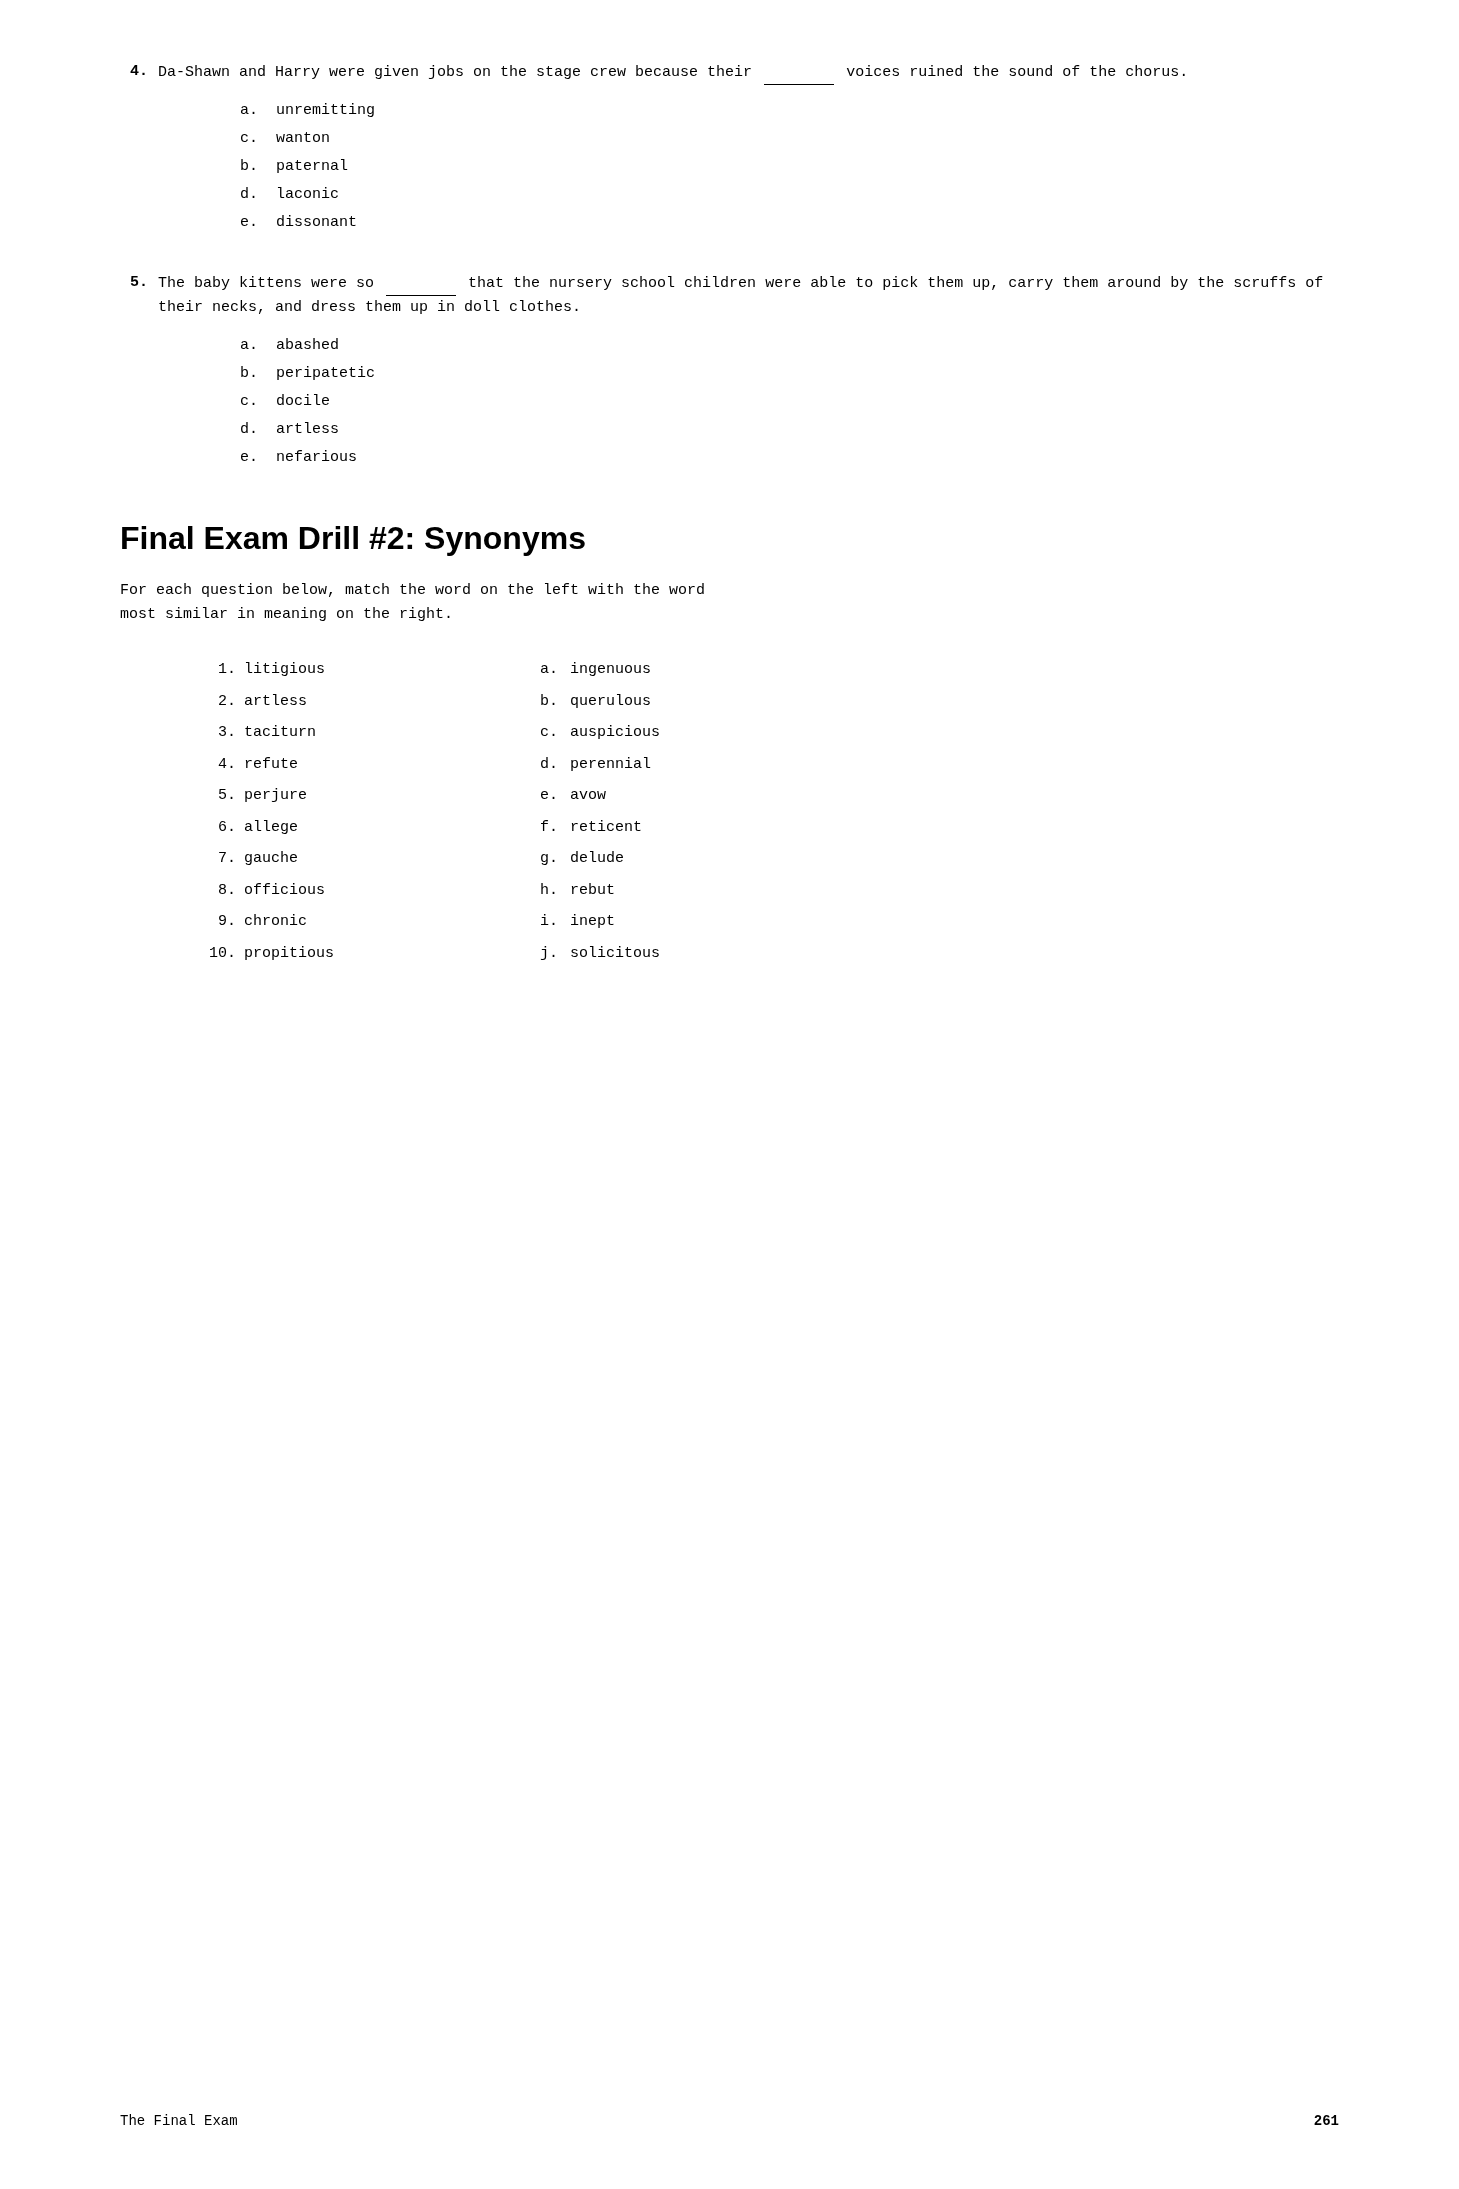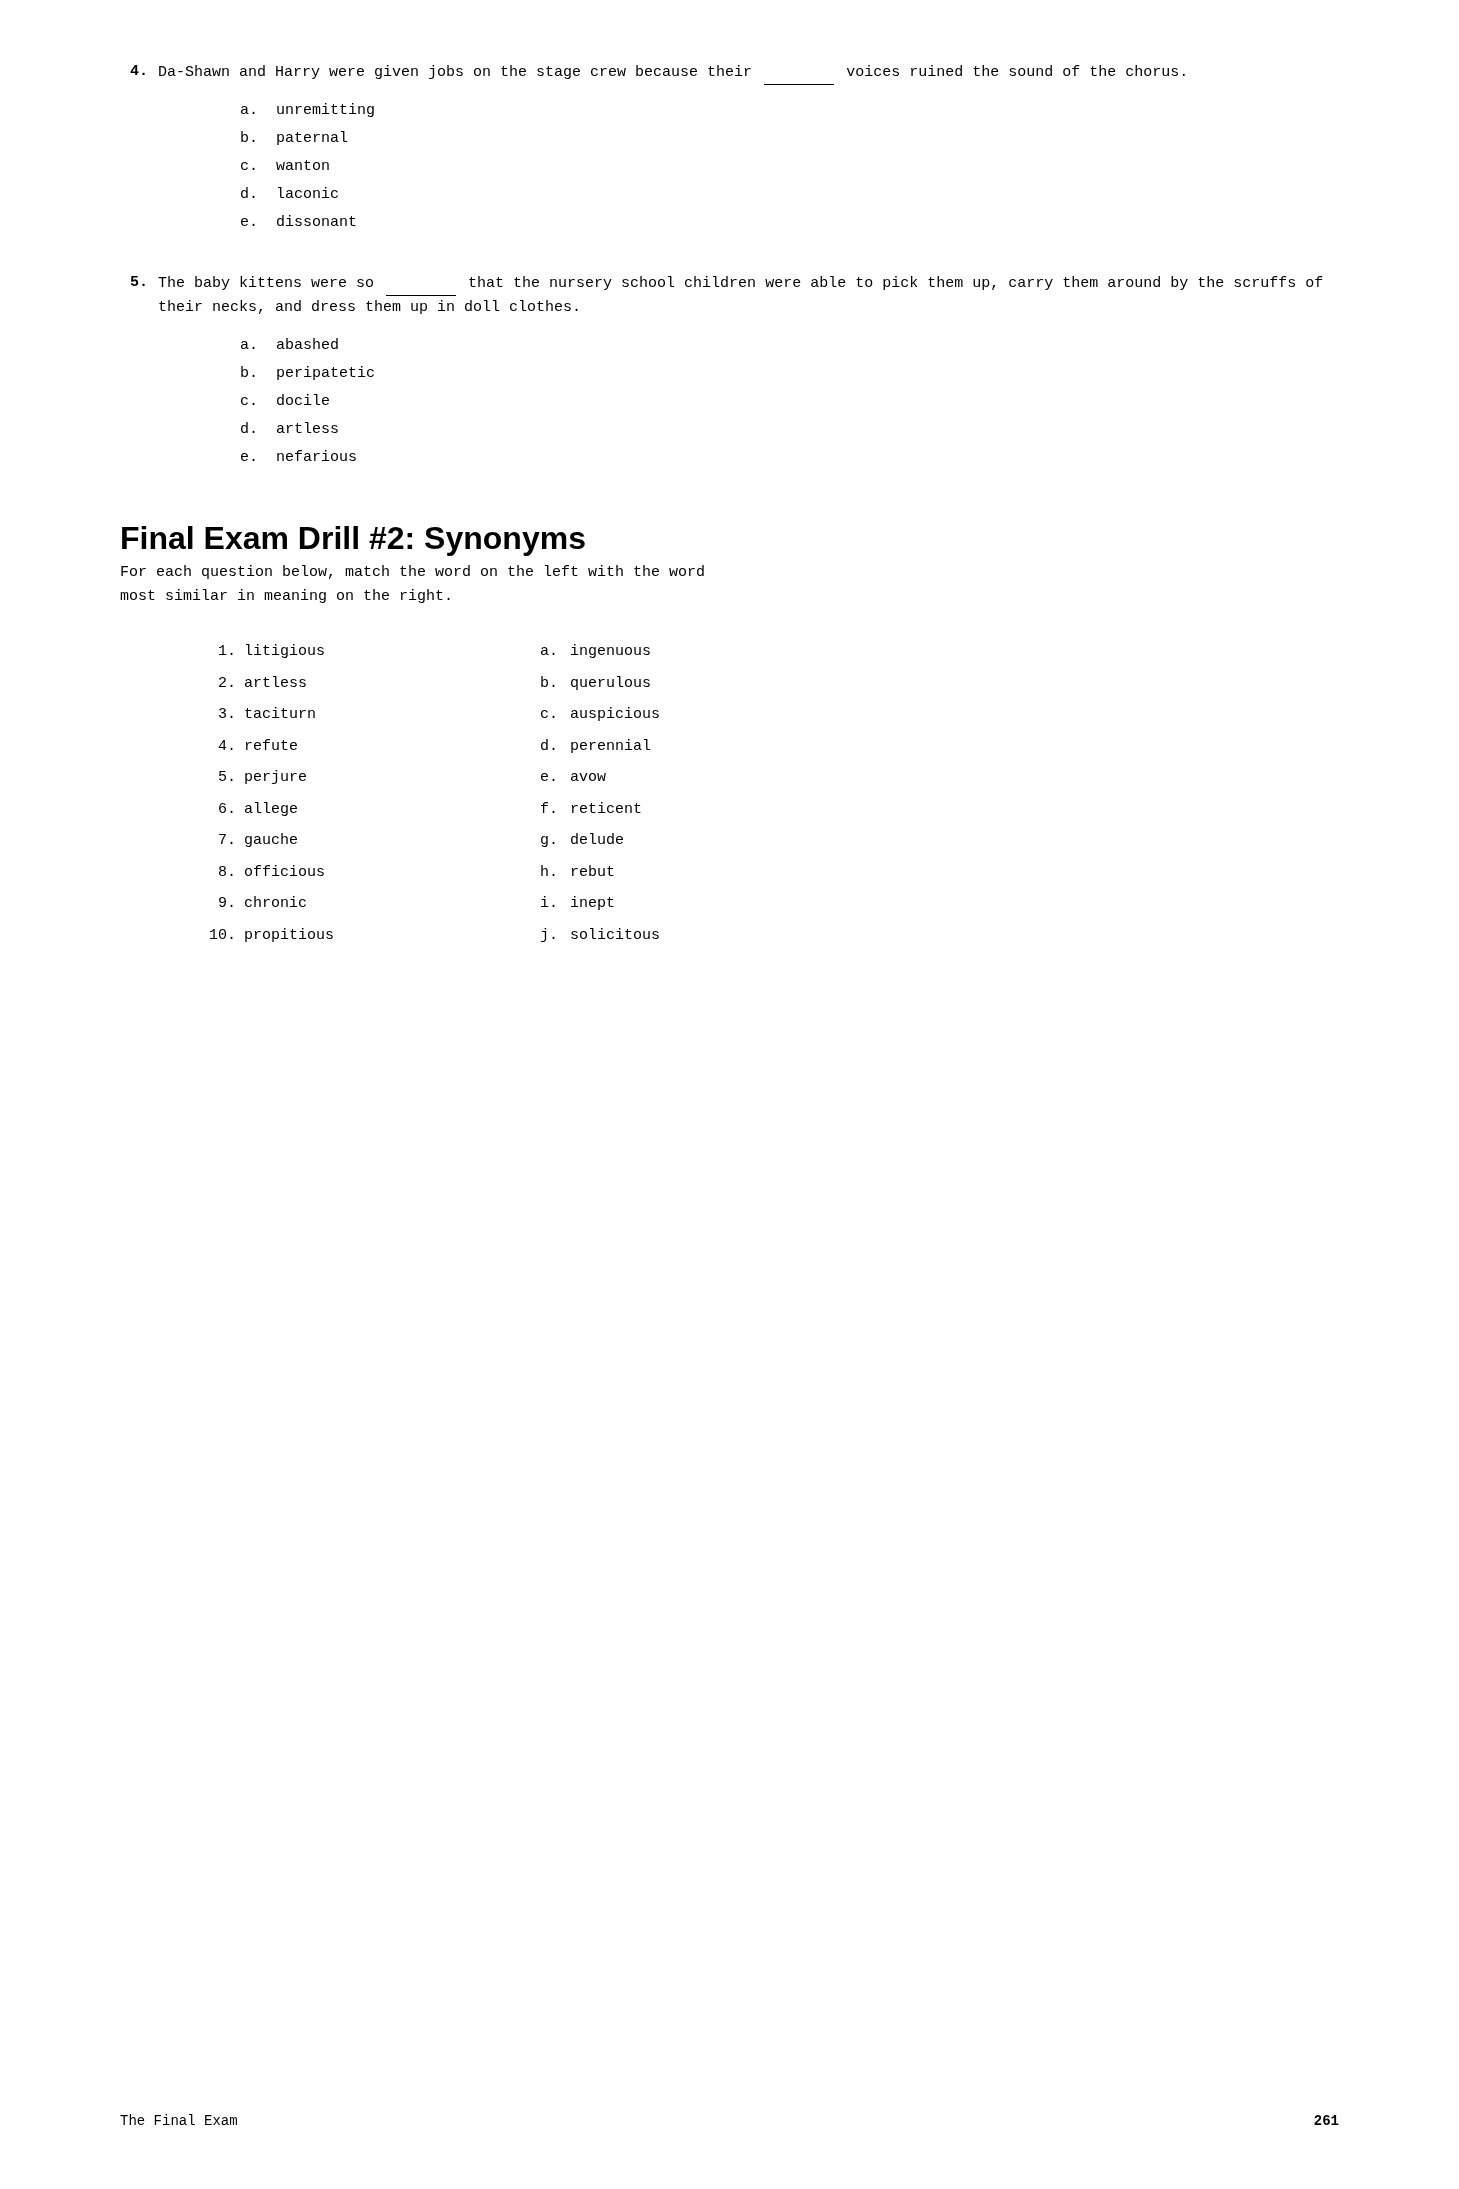--- a/index.html
+++ b/index.html
@@ -61,21 +61,21 @@
     .options-list li {
       margin-bottom: 4px;
       line-height: 1.6;
     }
 
     .section-title {
       font-family: 'Arial Black', Arial, sans-serif;
       font-weight: 900;
       font-size: 32px;
       margin-top: 50px;
-      margin-bottom: 4px;
+      margin-bottom: 22px;
       color: #000;
     }
 
     .section-intro {
       font-family: 'Courier New', Courier, monospace;
       font-size: 15px;
       line-height: 1.6;
       margin-bottom: 30px;
     }
 
@@ -145,22 +145,22 @@
     <div class="question-text">
       <div class="question-num-col">4.</div>
       <div class="question-body">
         <span>Da-Shawn and Harry were given jobs on the stage crew because their</span>
         <span class="blank">&nbsp;</span>
         <span>voices ruined the sound of the chorus.</span>
       </div>
     </div>
     <ul class="options-list">
       <li><span>a.</span>&nbsp;&nbsp;<span>unremitting</span></li>
+      <li><span>c.</span>&nbsp;&nbsp;<span>wanton</span></li>
       <li><span>b.</span>&nbsp;&nbsp;<span>paternal</span></li>
-      <li><span>c.</span>&nbsp;&nbsp;<span>wanton</span></li>
       <li><span>d.</span>&nbsp;&nbsp;<span>laconic</span></li>
       <li><span>e.</span>&nbsp;&nbsp;<span>dissonant</span></li>
     </ul>
   </div>
 
   <div class="question-block">
     <div class="question-text">
       <div class="question-num-col">5.</div>
       <div class="question-body">
         <span>The baby kittens were so</span>

